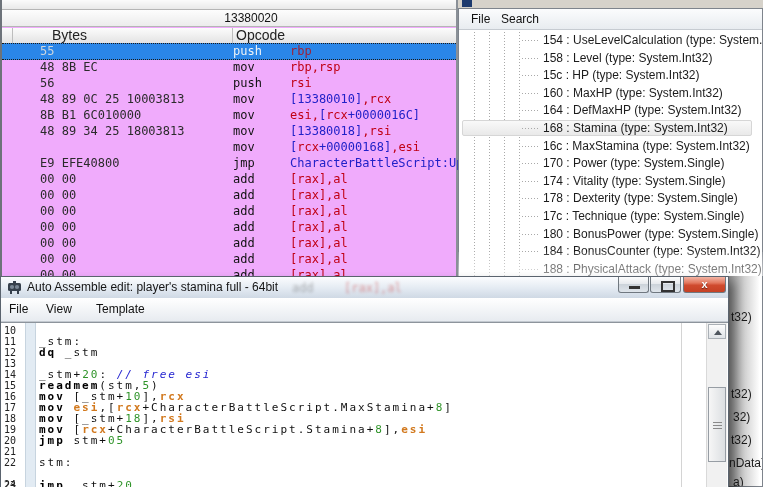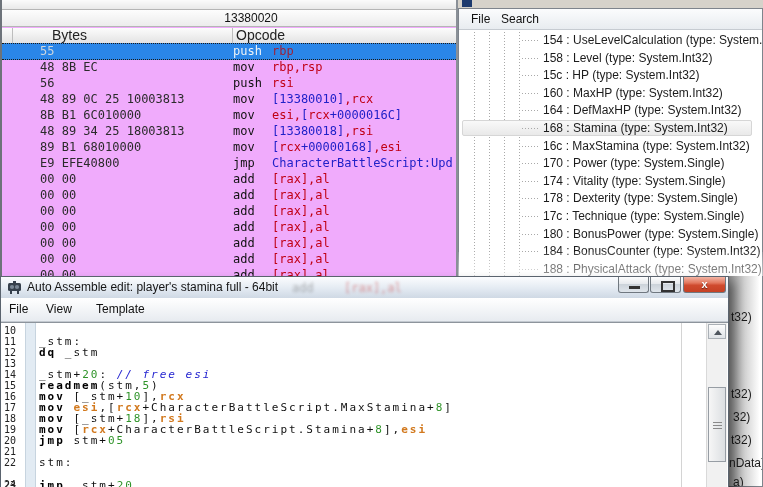--- a/index.html
+++ b/index.html
@@ -19,21 +19,21 @@
              background:linear-gradient(#fcfcfc,#e3e3e3);border-bottom:1px solid #c0c0c0;
              font-size:14px;line-height:15px;color:#222;}
   .hsep{position:absolute;top:28px;height:15px;width:1px;background:#bdbdbd;}
   #hdr-bytes{position:absolute;left:50px;top:0;}
   #hdr-opcode{position:absolute;left:234px;top:0;}
   #disasm-rows{position:absolute;left:0;top:0;width:100%;height:100%;
                font-family:"DejaVu Sans Mono",monospace;font-size:12px;}
   .drow{position:absolute;left:0;width:454px;height:16px;line-height:16px;white-space:nowrap;overflow:hidden;}
   .dbytes{position:absolute;left:38px;color:#2b2b2b;}
   .dmnem{position:absolute;left:231px;color:#111;}
-  .dops{position:absolute;left:270px;}
+  .dops{position:absolute;left:288px;}
   .c-red{color:#c00014;}
   .c-blue{color:#2121c8;}
   .drow.sel{background:#2a86e8;border-top:1px dotted #1a1a1a;border-bottom:1px dotted #1a1a1a;height:15px;line-height:15px;}
   .drow.sel .dbytes{color:#ccd6de;}
   .drow.sel .dmnem{color:#eef3f7;}
   .drow.sel .c-red{color:#9c2238;}
 
   
   #dissect{position:absolute;left:458px;top:8px;width:303px;height:477px;background:#fff;
            border:1px solid #7e848c;z-index:10;overflow:hidden;}
@@ -151,21 +151,20 @@
           <span class="dbytes">8B B1 6C010000</span>
           <span class="dmnem">mov</span>
           <span class="dops"><span class="c-red">esi,</span><span class="c-blue">[</span><span class="c-red">rcx</span><span class="c-blue">+0000016C]</span></span>
         </div>
         <div class="drow" style="top: 123px;">
           <span class="dbytes">48 89 34 25 18003813</span>
           <span class="dmnem">mov</span>
           <span class="dops"><span class="c-blue">[13380018]</span><span class="c-red">,rsi</span></span>
         </div>
         <div class="drow" style="top: 139px;">
-          <span class="dbytes">89 B1 68010000</span>
           <span class="dmnem">mov</span>
           <span class="dops"><span class="c-blue">[</span><span class="c-red">rcx</span><span class="c-blue">+00000168]</span><span class="c-red">,esi</span></span>
         </div>
         <div class="drow" style="top: 155px; padding-left: 16px;">
           <span class="dbytes">E9 EFE40800</span>
           <span class="dmnem">jmp</span>
           <span class="dops"><span class="c-blue">CharacterBattleScript:Upd</span></span>
         </div>
         <div class="drow" style="top: 171px;">
           <span class="dbytes">00 00</span>

